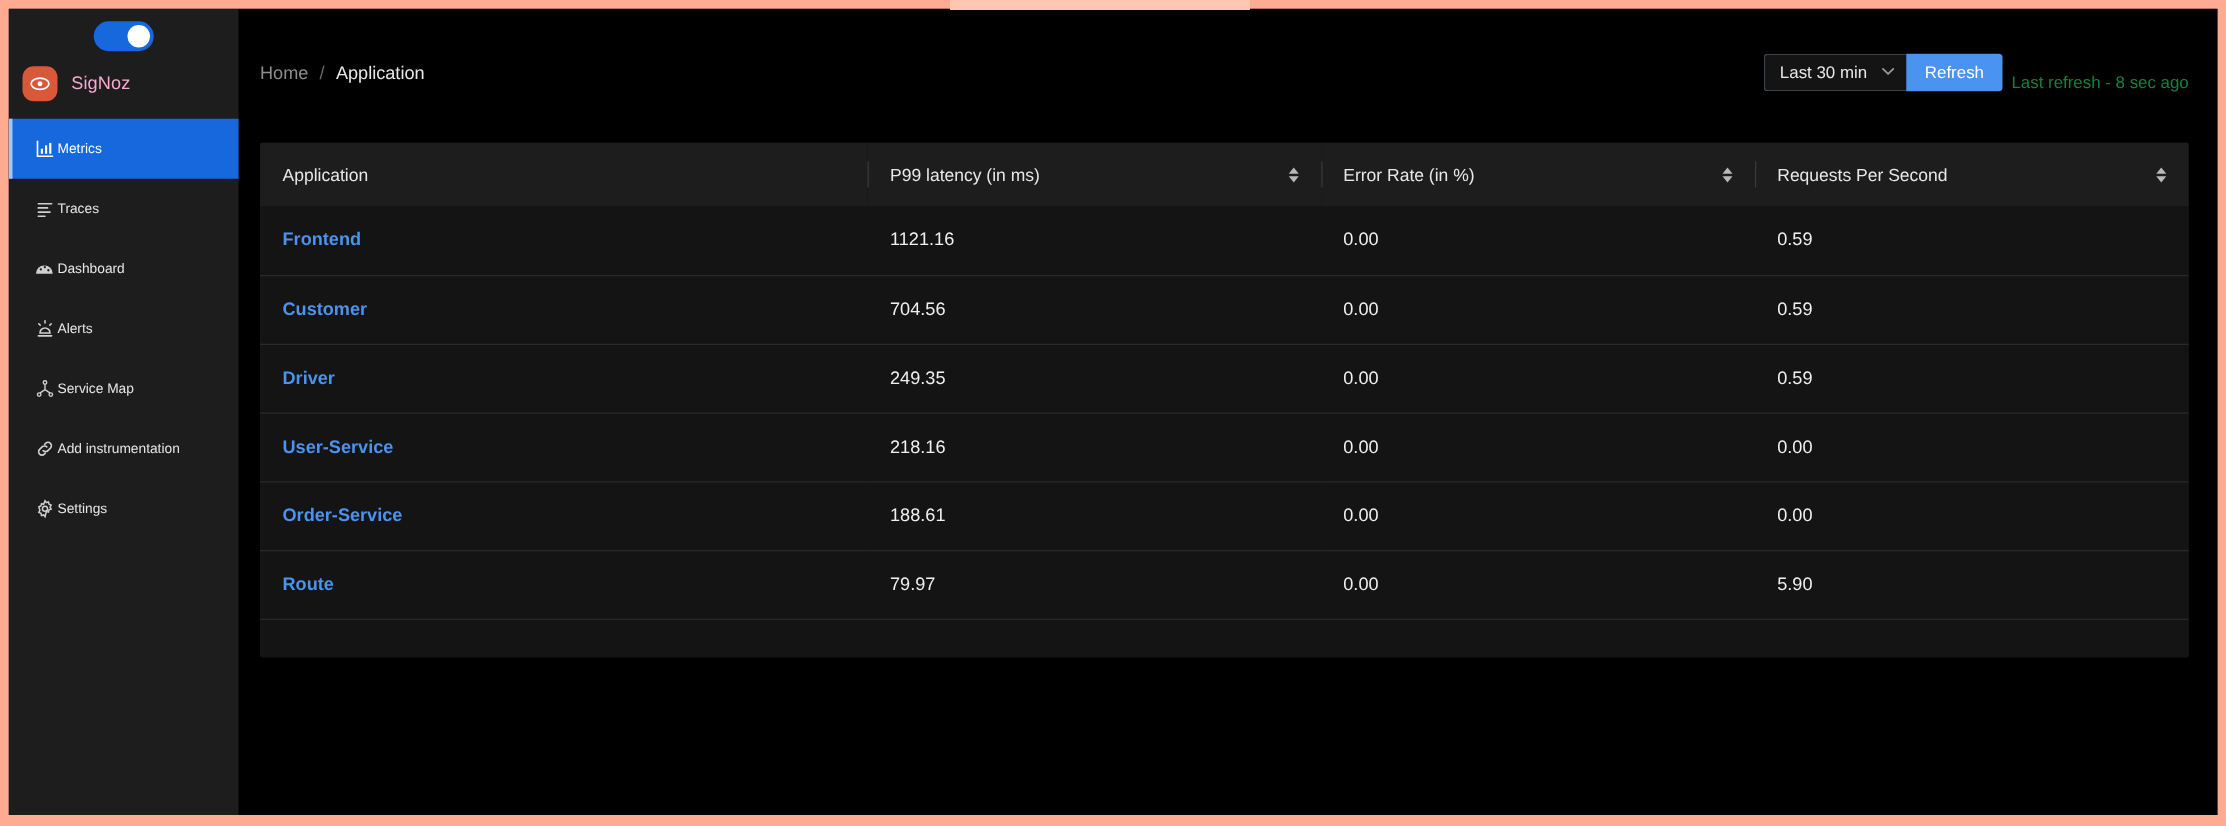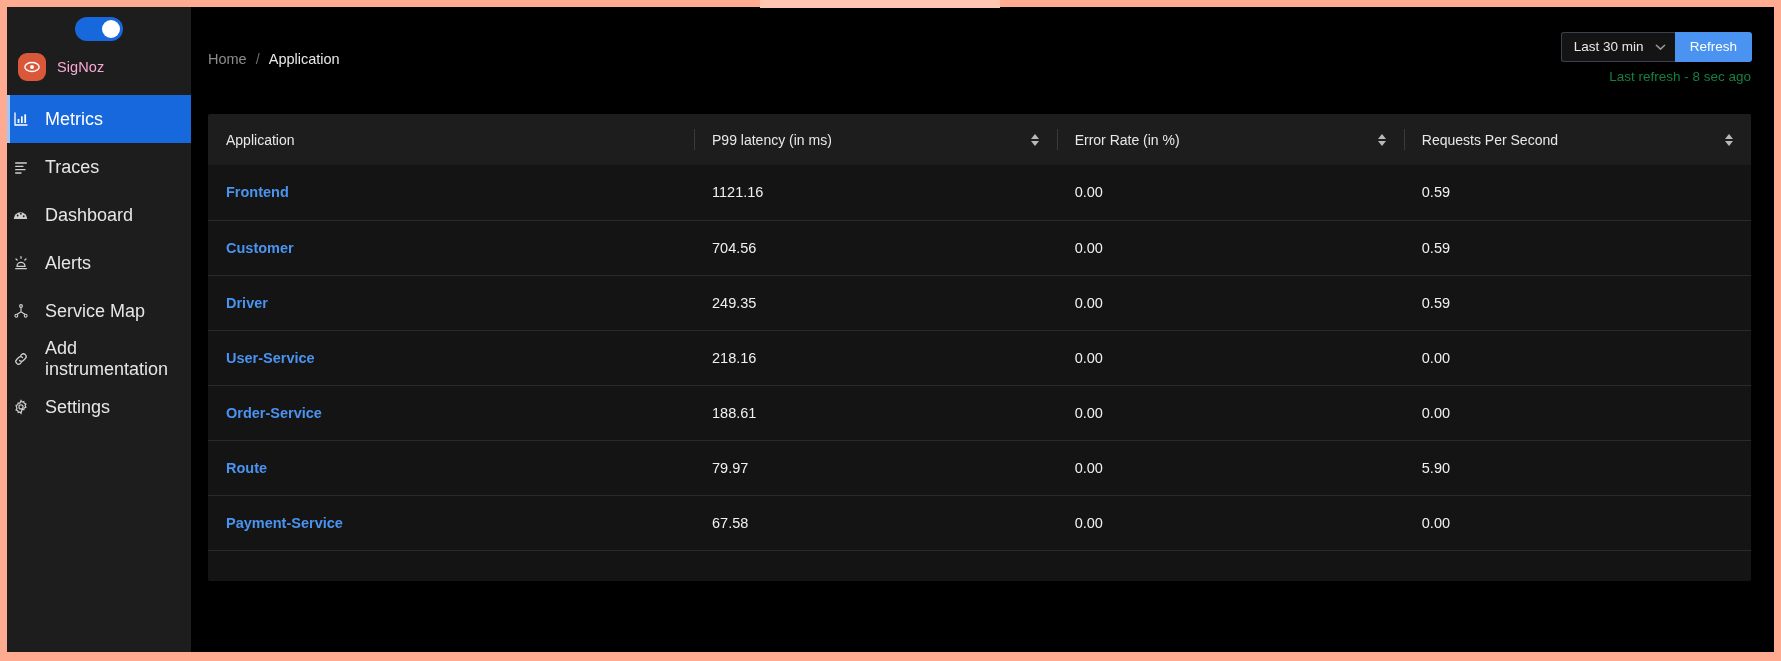--- a/index.html
+++ b/index.html
@@ -84,25 +84,25 @@
   .brand-name {
     color: #f9a8d4;
     font-size: 14.5px;
     font-weight: normal;
     letter-spacing: .1px;
   }
   .nav { display: flex; flex-direction: column; }
   .nav-item {
     display: flex;
     align-items: center;
-    gap: 16px;
+    gap: 2px;
     height: 48px;
-    padding-left: 2px;
+    padding-left: 17px;
     color: #e6e6e6;
-    font-size: 18px;
+    font-size: 11px;
     cursor: pointer;
     border-left: 3px solid transparent;
   }
   .nav-item.active {
     background: #1668dc;
     color: #ffffff;
     border-left: 3px solid #a3c7f5;
   }
   .nav-item .ico {
     width: 17px; height: 17px;
@@ -137,21 +137,21 @@
     gap: 9px;
     font-size: 14.5px;
     padding-top: 3px;
   }
   .bc-home { color: #8c8c8c; cursor: pointer; }
   .bc-sep { color: #6b6b6b; }
   .bc-current { color: #e8e8e8; }
 
   .topright {
     display: flex;
-    flex-direction: column;
+    flex-direction: row;
     align-items: flex-end;
     gap: 7px;
   }
   .ctrl-row { display: flex; align-items: stretch; }
   .time-select {
     height: 30px;
     min-width: 114px;
     background: #141414;
     border: 1px solid #3a4252;
     border-right: none;
@@ -466,26 +466,20 @@
               <td>188.61</td>
               <td>0.00</td>
               <td>0.00</td>
             </tr>
             <tr>
               <td><span class="svc-link">Route</span></td>
               <td>79.97</td>
               <td>0.00</td>
               <td>5.90</td>
             </tr>
-            <tr>
-              <td><span class="svc-link">Payment-Service</span></td>
-              <td>67.58</td>
-              <td>0.00</td>
-              <td>0.00</td>
-            </tr>
           </tbody>
         </table>
         <div class="table-foot"></div>
       </div>
 
     </section>
   </div>
 </div>
 
 </body></html>

